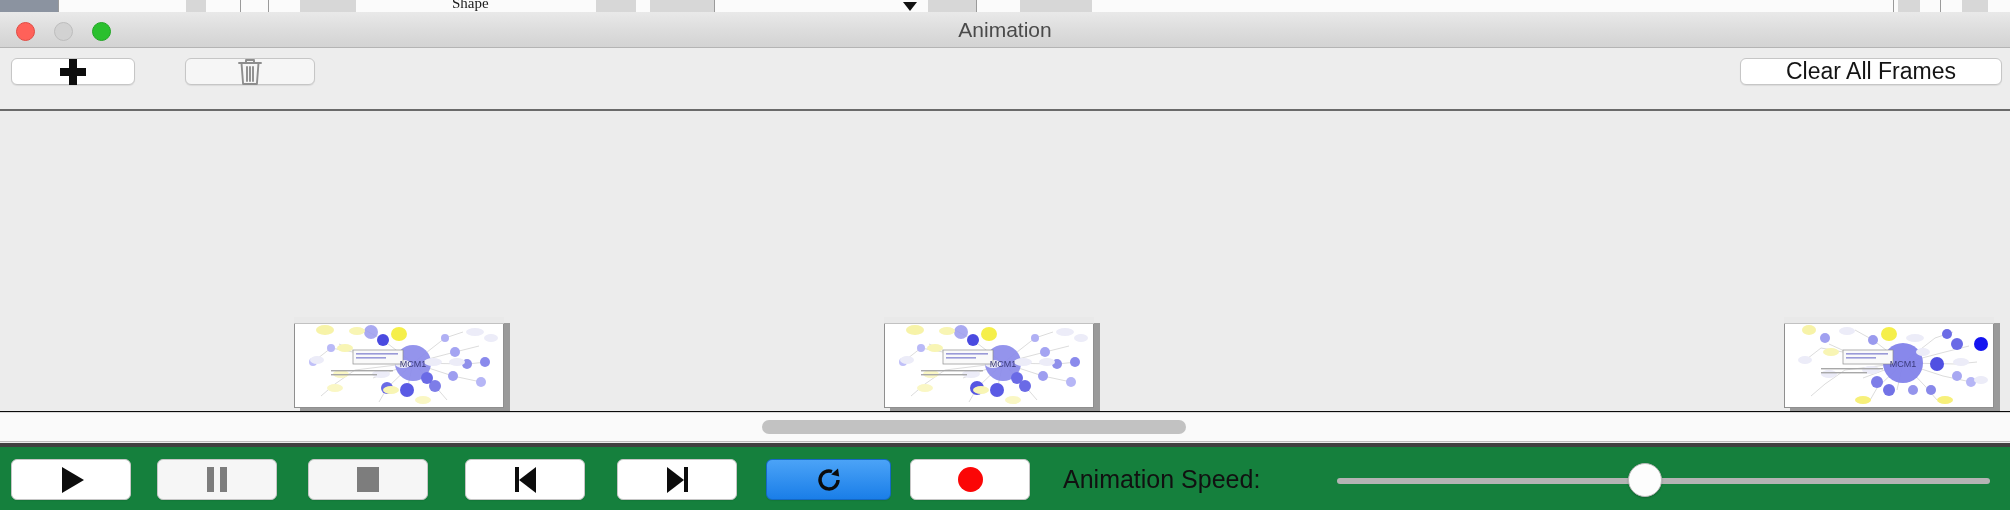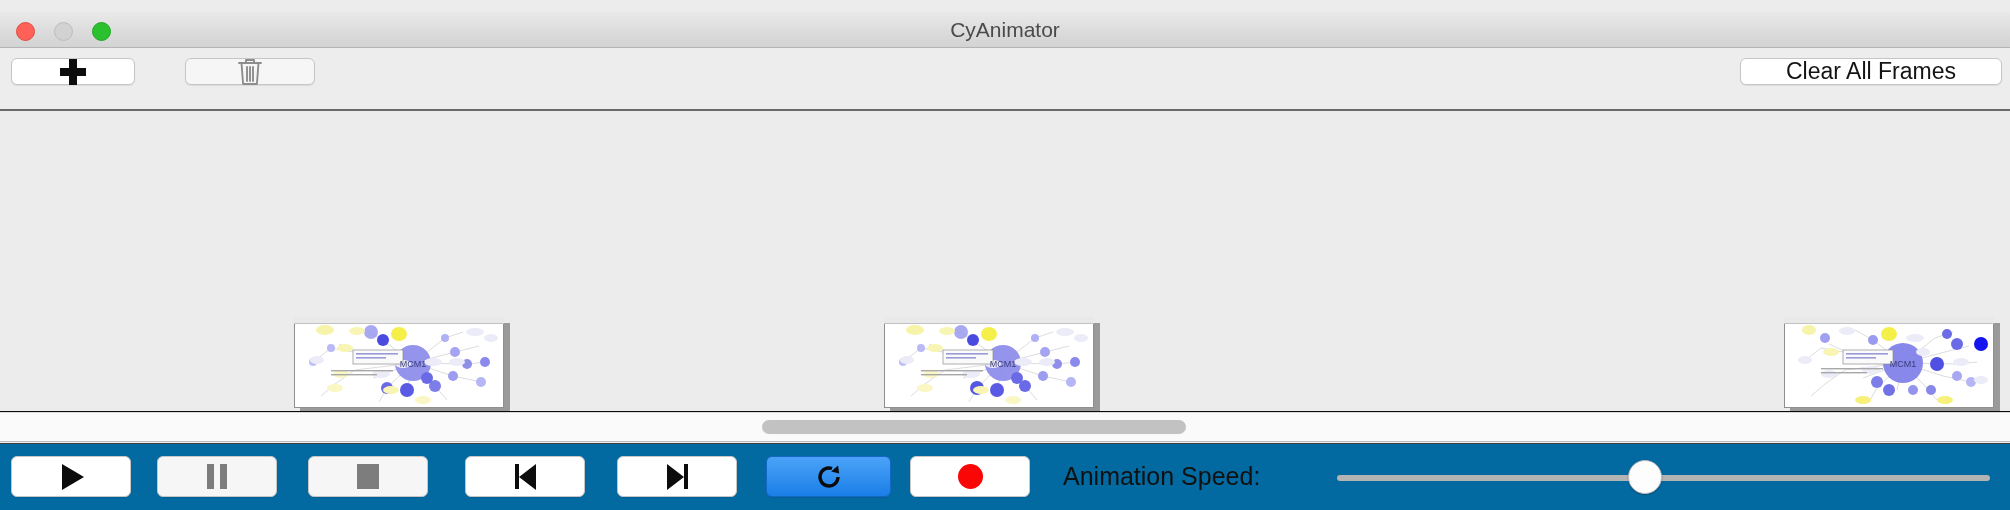--- a/index.html
+++ b/index.html
@@ -193,22 +193,22 @@
     width: 424px; height: 14px;
     border-radius: 7px;
     background: #c2c2c2;
   }
 
   
   .playbar {
     position: absolute;
     left: 0; top: 443px;
     width: 2010px; height: 67px;
-    background: #0369a1;
-    border-top: 1px solid #404040;
+    background: #15803d;
+    border-top: 4px solid #404040;
     box-sizing: border-box;
   }
   .pb-btn {
     position: absolute;
     top: 12px;
     height: 41px;
     border-radius: 6px;
     border: 1px solid #c6c6c6;
     background: #ffffff;
     box-shadow: 0 1px 1px rgba(0,0,0,0.07);
@@ -276,26 +276,46 @@
     border: 1px solid #b9b9b9;
     box-shadow: 0 1px 2px rgba(0,0,0,0.22);
     box-sizing: border-box;
   }
 </style>
 </head>
 <body>
 
 <div id="app">
 
+  <div class="bg-strip">
+    <div class="chunk dark" style="left:0;width:58px;"></div>
+    <div class="chunk" style="left:186px;width:20px;"></div>
+    <div class="chunk" style="left:300px;width:56px;"></div>
+    <div class="chunk" style="left:596px;width:40px;"></div>
+    <div class="chunk" style="left:650px;width:64px;"></div>
+    <div class="chunk" style="left:928px;width:48px;"></div>
+    <div class="chunk" style="left:1020px;width:72px;"></div>
+    <div class="chunk" style="left:1898px;width:22px;"></div>
+    <div class="chunk" style="left:1962px;width:26px;"></div>
+    <div class="vline" style="left:58px;"></div>
+    <div class="vline" style="left:240px;"></div>
+    <div class="vline" style="left:268px;"></div>
+    <div class="vline" style="left:714px;"></div>
+    <div class="vline" style="left:976px;"></div>
+    <div class="vline" style="left:1893px;"></div>
+    <div class="vline" style="left:1940px;"></div>
+    <div class="arrow"></div>
+    <span class="shape-text">Shape</span>
+  </div>
 
   <div class="titlebar">
     <div class="traffic close"></div>
     <div class="traffic minimize"></div>
     <div class="traffic zoomb"></div>
-    <div class="win-title">CyAnimator</div>
+    <div class="win-title">Animation</div>
   </div>
 
   <div class="toolbar">
     <div class="tb-btn tb-add enabled">
       <span class="plus-icon"></span>
     </div>
     <div class="tb-btn tb-del disabled">
       <svg width="26" height="30" viewBox="0 0 26 30">
         <path d="M2 6 h22 M9 6 V3 h8 v3 M4.5 6 l1.6 21 h13.8 l1.6 -21 M10 10 v14 M13 10 v14 M16 10 v14" fill="none" stroke="#8d8d8d" stroke-width="1.9" stroke-linecap="round" stroke-linejoin="round"></path>
       </svg>

